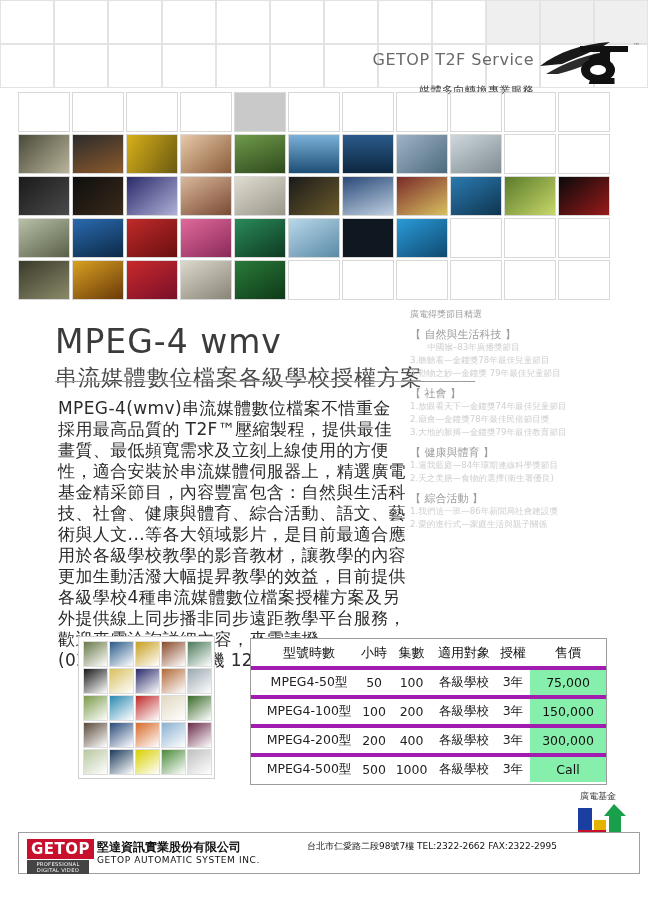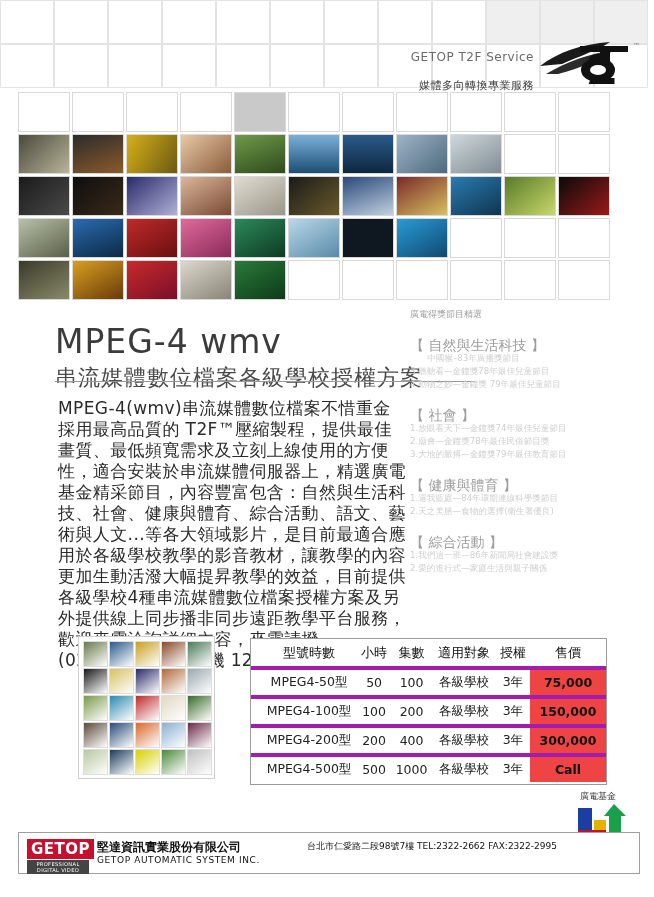--- a/index.html
+++ b/index.html
@@ -10,21 +10,21 @@
     position:relative;
     overflow:hidden;
   }
   .page{position:absolute;left:0;top:0;width:654px;height:897px;background:#fff;}
 
   
   .header{position:absolute;left:0;top:0;width:654px;height:88px;}
   .hdr-grid{position:absolute;left:0;top:0;width:654px;height:88px;}
   .hdr-grid .cell{position:absolute;border:1px solid #e3e3e3;box-sizing:border-box;}
   .hdr-text{position:absolute;right:120px;top:50px;text-align:right;}
-  .hdr-text .l1{font-size:12px;color:#6a6a6a;letter-spacing:.5px;text-align:center;}
+  .hdr-text .l1{font-size:16px;color:#6a6a6a;letter-spacing:.5px;text-align:center;}
   .hdr-text .l2{font-size:11px;color:#3a3a3a;margin-top:14px;letter-spacing:.5px;}
   .logo-t2f{position:absolute;right:22px;top:40px;width:96px;height:44px;}
   .logo-tm{position:absolute;right:14px;top:42px;font-size:7px;color:#777;}
 
   
   .mosaic{position:absolute;left:18px;top:92px;}
   .tcell{position:absolute;width:52px;height:40px;border:1px solid #d8d8d8;box-sizing:border-box;background:#fff;overflow:hidden;}
 
   
   .headline{position:absolute;left:55px;top:322px;}
@@ -32,36 +32,36 @@
   .h2{font-size:22px;color:#4a4a4a;margin-top:2px;letter-spacing:1px;}
   .rule{position:absolute;left:55px;top:381px;width:420px;height:1px;background:#9a9a9a;}
 
   
   .body-copy{position:absolute;left:58px;top:398px;width:350px;
     font-size:17px;line-height:21px;color:#2b2b2b;letter-spacing:.4px;}
   .body-copy p{margin:0;}
 
   
   .awards{position:absolute;left:410px;top:308px;width:215px;font-size:8.6px;line-height:13px;color:#b9b9b9;}
-  .awards .ttl{color:#9d9d9d;font-size:14px;margin-top:18px;}
+  .awards .ttl{color:#9d9d9d;font-size:11px;margin-top:7px;}
   .awards .top{color:#9d9d9d;font-size:9px;}
   .awards .it{color:#cfcfcf;}
 
   
   .mini{position:absolute;left:78px;top:636px;width:135px;height:141px;background:#fff;border:1px solid #cfcfcf;}
   .mini .mc{position:absolute;width:25px;height:26px;border:1px solid #ddd;box-sizing:border-box;overflow:hidden;}
 
   
   .table-wrap{position:absolute;left:250px;top:638px;width:355px;height:145px;background:#fff;border:1px solid #9b9b9b;}
   .ptable{width:100%;border-collapse:collapse;font-size:12.5px;color:#222;}
   .ptable th{font-weight:normal;font-size:13px;padding:5px 2px 4px;color:#111;text-align:center;}
   .ptable td{padding:4px 2px;text-align:center;border-top:4px solid #a21caf;}
   .ptable tr.hdr th{border-bottom:1px solid #555;}
   .col-model{width:92px;text-align:left;padding-left:12px !important;}
-  .price{background:#ef4444;font-weight:bold;color:#111;}
+  .price{background:#86efac;font-weight:normal;color:#111;}
   .price-cell{width:72px;}
   .shadow-tbl{position:absolute;left:256px;top:644px;width:355px;height:145px;background:#c6c6c6;z-index:-1;}
 
   
   .gtb{position:absolute;left:578px;top:800px;width:52px;height:44px;}
   .gtb-label{position:absolute;left:580px;top:790px;font-size:9px;color:#333;}
 
   
   .footer{position:absolute;left:18px;top:832px;width:620px;height:40px;border:1px solid #9f9f9f;background:#fff;}
   .ft-logo{position:absolute;left:8px;top:6px;width:62px;}

